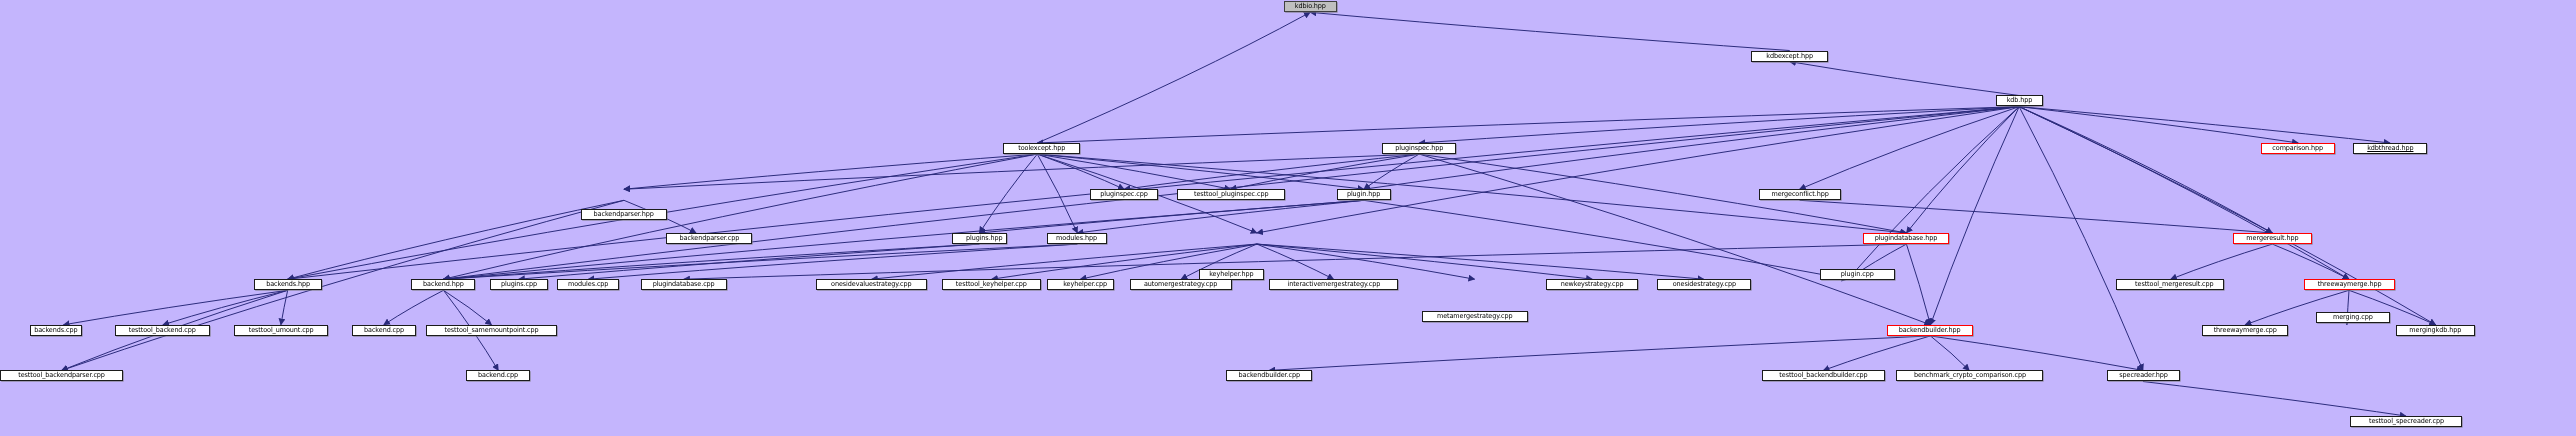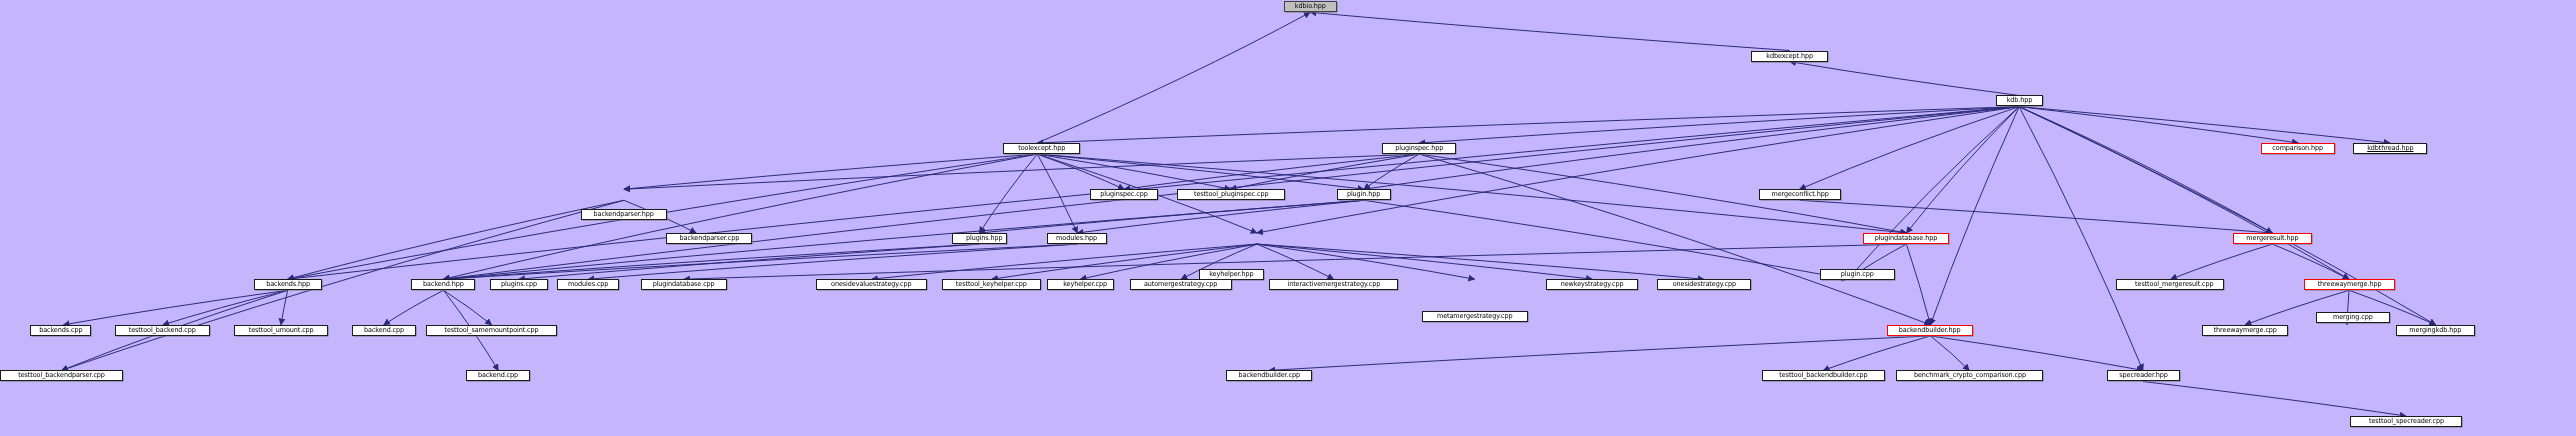--- a/index.html
+++ b/index.html
@@ -244,21 +244,21 @@
       </div>
       <div class="node" style="left: 2202px; top: 325px; width: 86px;">
         <span>threewaymerge.cpp</span>
       </div>
       <div class="node" style="left: 2316px; top: 312px; width: 74px;">
         <span>merging.cpp</span>
       </div>
       <div class="node" style="left: 2396px; top: 325px; width: 79px;">
         <span>mergingkdb.hpp</span>
       </div>
-      <div class="node" style="left: 30px; top: 325px; width: 61px;">
+      <div class="node" style="left: 30px; top: 325px; width: 52px;">
         <span>backends.cpp</span>
       </div>
       <div class="node" style="left: 115px; top: 325px; width: 95px;">
         <span>testtool_backend.cpp</span>
       </div>
       <div class="node" style="left: 234px; top: 325px; width: 94px;">
         <span>testtool_umount.cpp</span>
       </div>
       <div class="node" style="left: 352px; top: 325px; width: 64px;">
         <span>backend.cpp</span>

